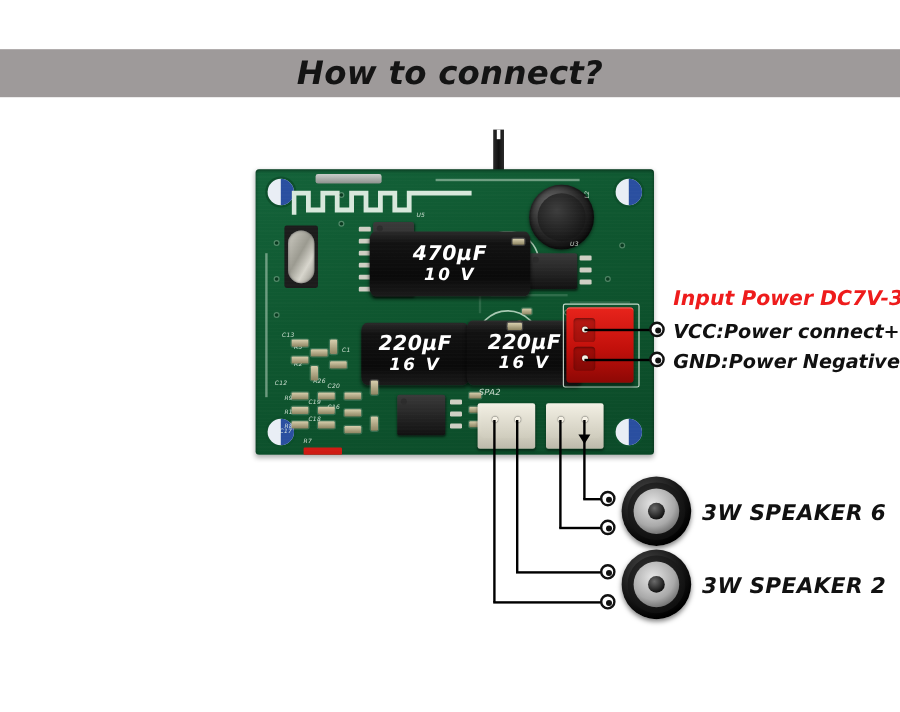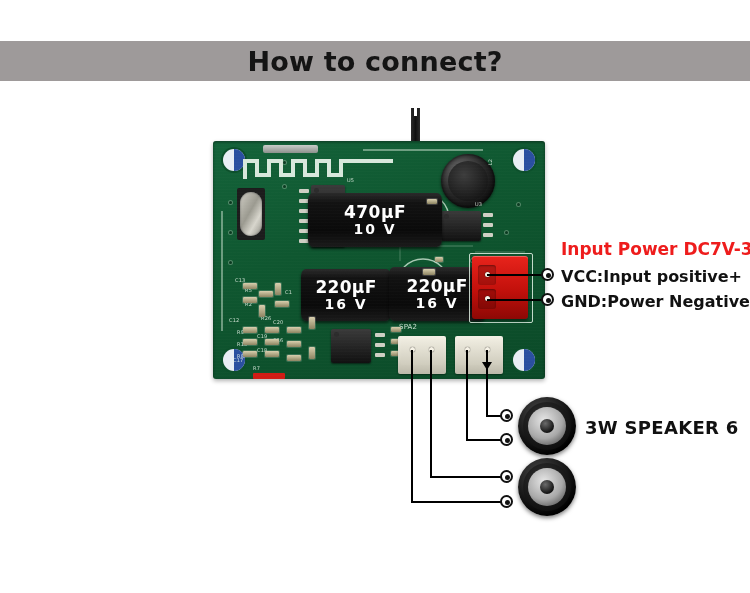--- a/index.html
+++ b/index.html
@@ -6,21 +6,21 @@
   body{width:750px;height:593px;position:relative;overflow:hidden;
        font-family:"Liberation Sans","DejaVu Sans",sans-serif;}
 
   
   .banner{position:absolute;left:0;top:41px;width:750px;height:40px;
           background:#9e9a9a;display:flex;align-items:center;justify-content:center;}
   .banner-title{font-size:27px;font-weight:700;color:#141414;letter-spacing:.2px;
                 font-family:"DejaVu Sans",sans-serif;}
 
   
-  .stage{position:absolute;left:0;top:0;width:734px;height:593px;}
+  .stage{position:absolute;left:0;top:0;width:734px;height:593px;font-style:italic;}
 
   
   .pcb{position:absolute;left:213px;top:141px;width:332px;height:238px;
        background:linear-gradient(160deg,#14633a 0%,#0f5730 40%,#0b4a28 100%);
        border-radius:3px;box-shadow:0 1px 3px rgba(0,0,0,.45) inset,0 2px 4px rgba(0,0,0,.3);}
   .pcb:after{content:"";position:absolute;inset:0;border-radius:3px;
        background:repeating-linear-gradient(0deg,rgba(255,255,255,.012) 0 1px,transparent 1px 3px);}
 
   
   .hole{position:absolute;width:22px;height:22px;border-radius:50%;
@@ -316,21 +316,21 @@
   <div class="term" style="left:541px;top:268px;">
       <i></i>
     </div>
 
   <div class="lead" style="left:487px;top:299px;width:56px;height:2px;"></div>
   <div class="term" style="left:541px;top:293px;">
       <i></i>
     </div>
 
   <div class="lbl lbl-red" style="left:561px;top:239px;">Input Power DC7V-32V</div>
-  <div class="lbl lbl-blk" style="left:561px;top:267px;">VCC:Input positive+</div>
+  <div class="lbl lbl-blk" style="left:561px;top:267px;">VCC:Power connect+</div>
   <div class="lbl lbl-blk" style="left:561px;top:292px;">GND:Power Negative-</div>
 
   <div class="lead" style="left:486px;top:350px;width:2px;height:66px;"></div>
   <div class="lead" style="left:486px;top:415px;width:16px;height:2px;"></div>
   <div class="term" style="left:500px;top:409px;">
       <i></i>
     </div>
 
   <div style="position:absolute;left:482px;top:362px;width:0;height:0;
               border-left:5px solid transparent;border-right:5px solid transparent;
@@ -359,14 +359,15 @@
       <div class="cone"></div>
       <div class="dome"></div>
   </div>
   <div class="lbl lbl-spk" style="left:585px;top:417px;">3W SPEAKER 6</div>
 
   <div class="spk" style="left:518px;top:458px;">
     <div class="rim"></div>
       <div class="cone"></div>
       <div class="dome"></div>
   </div>
+  <div class="lbl lbl-spk" style="left:585px;top:478px;">3W SPEAKER 2</div>
 
 </div>
 
 </body></html>

